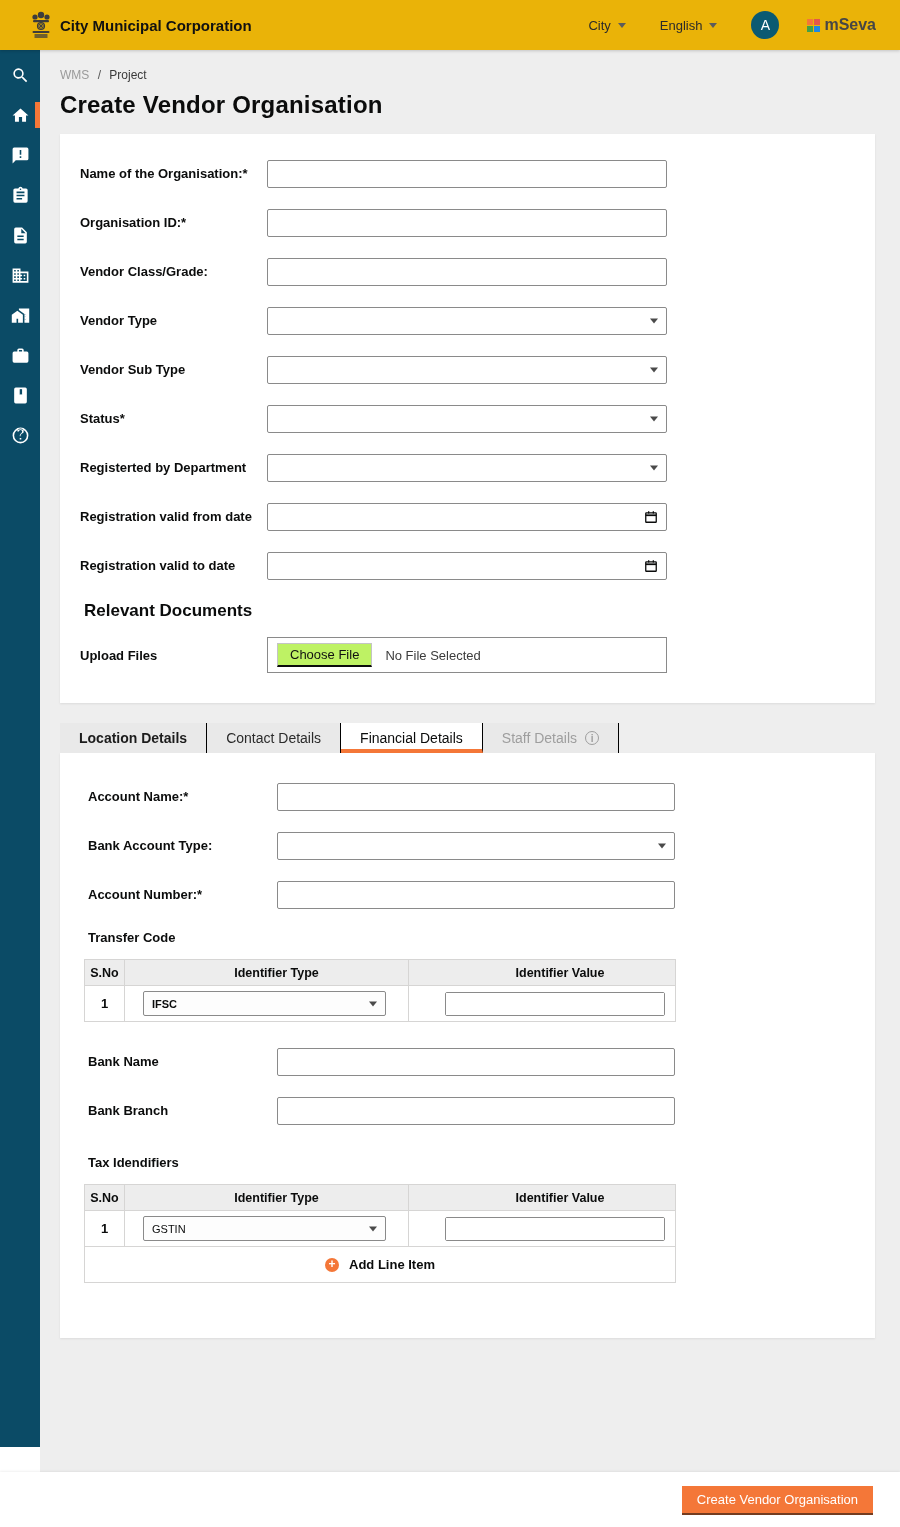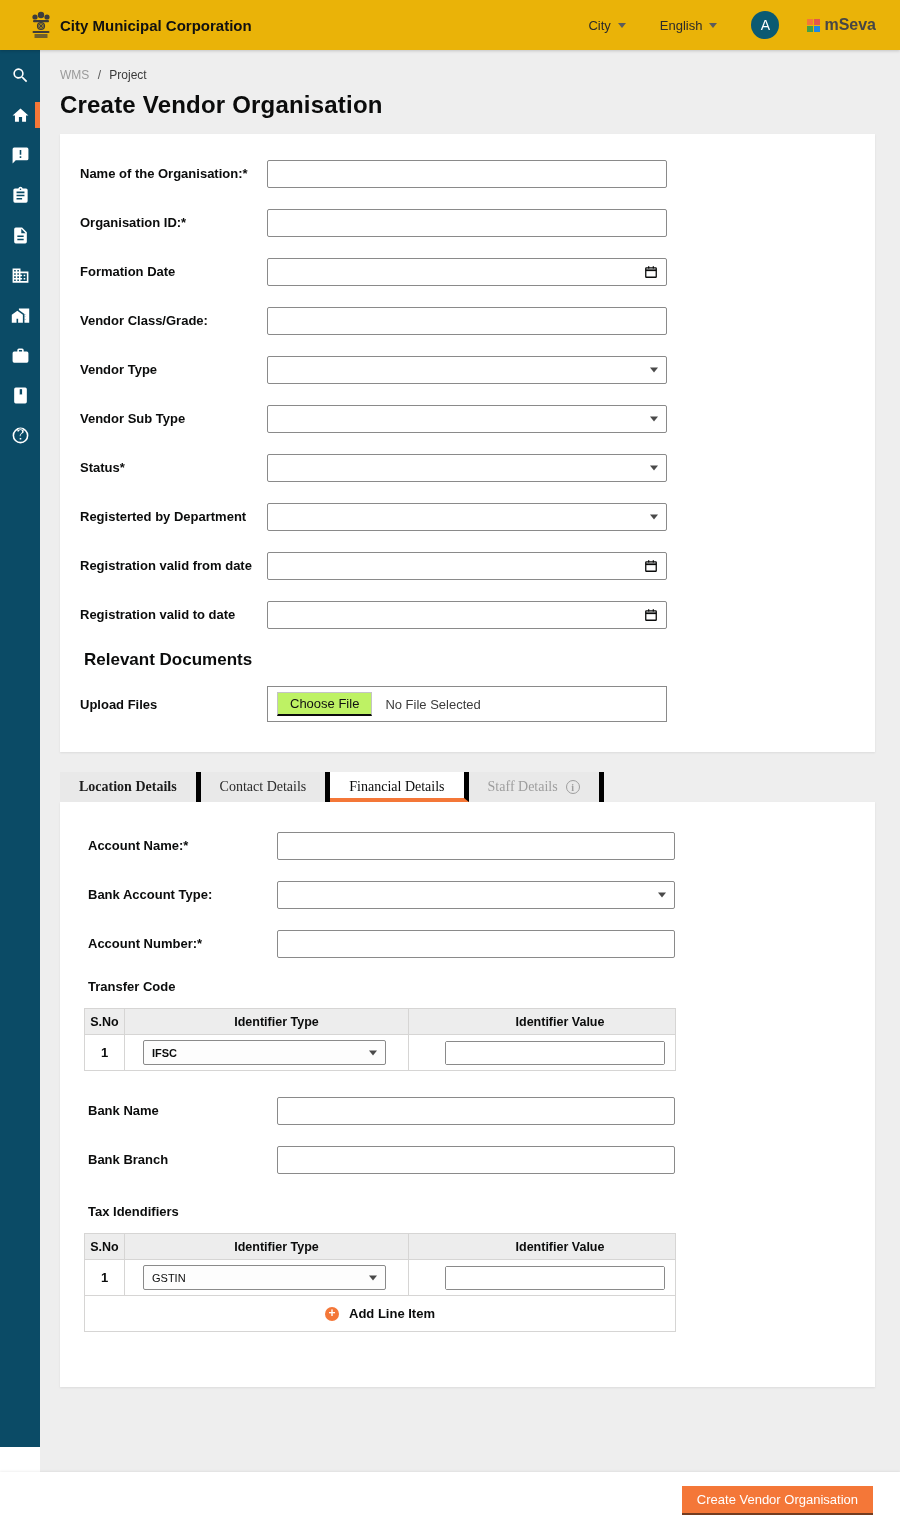--- a/index.html
+++ b/index.html
@@ -50,21 +50,21 @@
   .ctrl-icon { position:absolute; right:8px; top:50%; transform:translateY(-50%); display:flex; }
   .sel-arrow { width:0; height:0; border-left:4px solid transparent; border-right:4px solid transparent; border-top:5px solid #4a4a4a; }
   .section-heading { font-size:17px; font-weight:bold; margin:20px 0 16px 4px; }
   .upload-row { display:flex; align-items:center; }
   .upload-row .flabel { width:187px; font-size:13px; font-weight:bold; padding-right:10px; }
   .upload-box { width:400px; height:36px; border:1px solid #8a8a8a; background:#fff; display:flex; align-items:center; padding-left:9px; }
   .choose-btn { background:#bef264; border:1px solid #c4c4c4; border-bottom:2px solid #0b0c0c; font:13px "Liberation Sans",sans-serif; padding:3px 12px; cursor:pointer; color:#111; }
   .no-file { font-size:13px; color:#3c3c3c; margin-left:13px; }
   
   .tabs { display:flex; margin-top:20px; height:30px; }
-  .tab { display:flex; align-items:center; padding:0 19px; font-size:14px; color:#2b2b2b; background:#e9e9e9; border-right:5px solid #000000; cursor:pointer;font-family:Liberation Serif, serif; }
+  .tab { display:flex; align-items:center; padding:0 19px; font-size:14px; color:#2b2b2b; background:#e9e9e9; border-right:1px solid #000000; cursor:pointer; }
   .tab.first { font-weight:bold; color:#1c1c1c; }
   .tab.active { background:#ffffff; border-bottom:4px solid #f47738; color:#0b0c0c; padding-top:4px; }
   .tab.disabled { color:#9e9e9e; cursor:default; }
   .info-icon { width:14px; height:14px; border:1.3px solid #9e9e9e; border-radius:50%; font-size:10px; color:#9e9e9e; display:flex; align-items:center; justify-content:center; margin-left:8px; font-weight:bold; }
   .card2 { padding:30px 20px 55px 28px; }
   .frow2 .flabel { width:189px; }
   .frow2 .fctrl { width:398px; }
   .sub-label { font-size:13px; font-weight:bold; margin:12px 0 14px 0; }
   
   .id-table { width:592px; border:1px solid #d6d5d4; border-collapse:collapse; margin-left:-4px; }
@@ -193,32 +193,20 @@
 
     <div class="frow">
       <div class="flabel">Name of the Organisation:*</div>
       <div class="fctrl"><input value="" style=""></div>
     </div>
     <div class="frow">
       <div class="flabel">Organisation ID:*</div>
       <div class="fctrl"><input value="" style=""></div>
     </div>
     <div class="frow">
-      <div class="flabel">Formation Date</div>
-      <div class="fctrl"><input style="">
-        <span class="ctrl-icon">
-            <svg width="14" height="14" viewBox="0 0 24 24" fill="none" stroke="#0b0c0c" stroke-width="2.2">
-              <rect x="3" y="5" width="18" height="16" rx="1"></rect>
-              <path d="M3 9h18" stroke-width="3"></path>
-              <path d="M8 2v4M16 2v4"></path>
-            </svg>
-          </span>
-      </div>
-    </div>
-    <div class="frow">
       <div class="flabel">Vendor Class/Grade:</div>
       <div class="fctrl"><input style=""></div>
     </div>
     <div class="frow">
       <div class="flabel">Vendor Type</div>
       <div class="fctrl">
           <span class="ctrl-icon">
             <span class="sel-arrow"></span>
           </span>
         </div>

